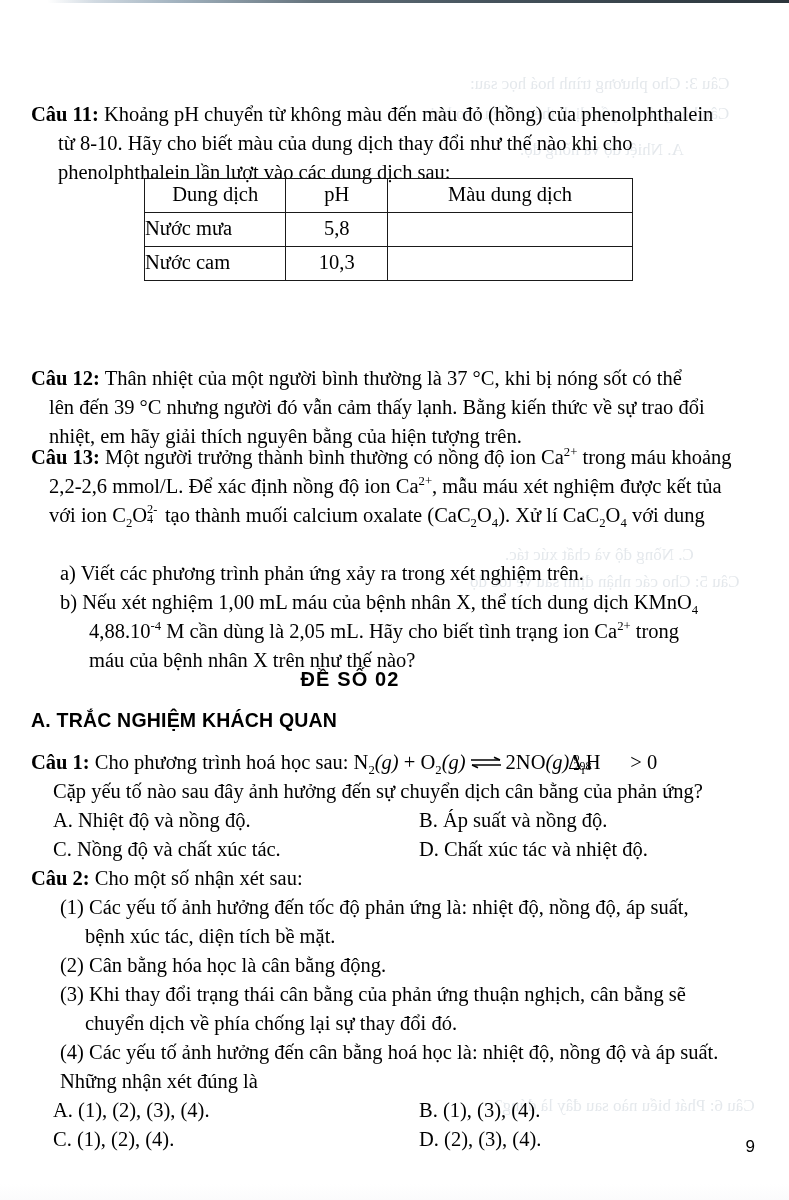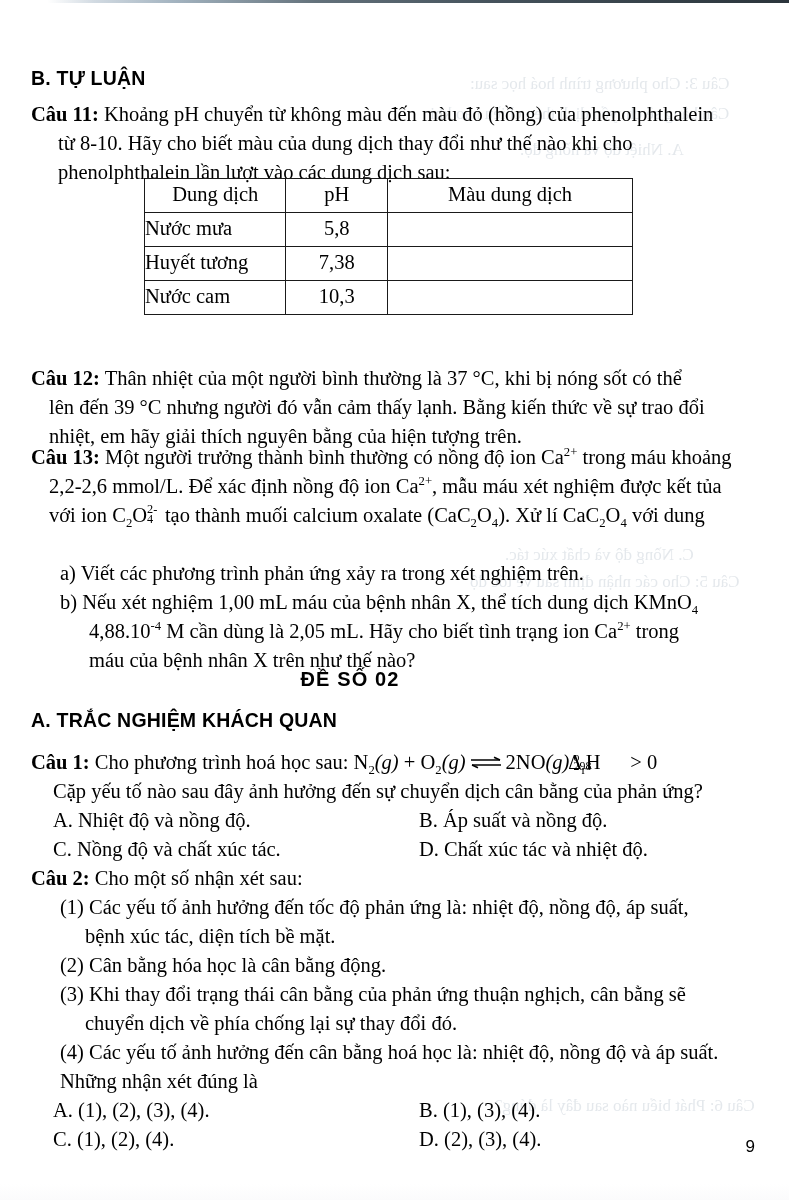--- a/index.html
+++ b/index.html
@@ -220,21 +220,20 @@
 
 <div id="page">
 
   <div class="bleed" style="left:470px; top:74px;">Câu 3: Cho phương trình hoá học sau:</div>
   <div class="bleed" style="left:430px; top:104px;">Cân bằng sẽ chuyển dịch theo chiều nào khi</div>
   <div class="bleed" style="left:520px; top:140px;">A. Nhiệt độ và nồng độ.</div>
   <div class="bleed" style="left:505px; top:545px;">C. Nồng độ và chất xúc tác.</div>
   <div class="bleed" style="left:470px; top:572px;">Câu 5: Cho các nhận định sau về tốc độ</div>
   <div class="bleed" style="left:495px; top:1096px;">Câu 6: Phát biểu nào sau đây là đúng?</div>
 
-  <div class="block sec-head" style="top:68px;">B. TỰ LUẬN</div>
 
   <div class="block para hang" style="top:100px;">
     <span class="qnum">Câu 11:</span>
     <span>Khoảng pH chuyển từ không màu đến màu đỏ (hồng) của phenolphthalein</span>
   </div>
   <div class="block para" style="top:129px; padding-left:27px;">
     <span>từ 8-10. Hãy cho biết màu của dung dịch thay đổi như thế nào khi cho</span>
   </div>
   <div class="block para noj" style="top:158px; padding-left:27px;">
     <span>phenolphthalein lần lượt vào các dung dịch sau:</span>
@@ -248,25 +247,20 @@
         <td class="c-color">Màu dung dịch</td>
       </tr>
     </thead>
     <tbody>
       <tr>
         <td class="c-name">Nước mưa</td>
         <td class="c-ph">5,8</td>
         <td class="c-color"></td>
       </tr>
       <tr>
-        <td class="c-name">Huyết tương</td>
-        <td class="c-ph">7,38</td>
-        <td class="c-color"></td>
-      </tr>
-      <tr>
         <td class="c-name">Nước cam</td>
         <td class="c-ph">10,3</td>
         <td class="c-color"></td>
       </tr>
     </tbody>
   </table>
 
   <div class="block para hang" style="top:364px;">
     <span class="qnum">Câu 12:</span>
     <span>Thân nhiệt của một người bình thường là 37 </span><span>°</span><span>C, khi bị nóng sốt có thể</span>

